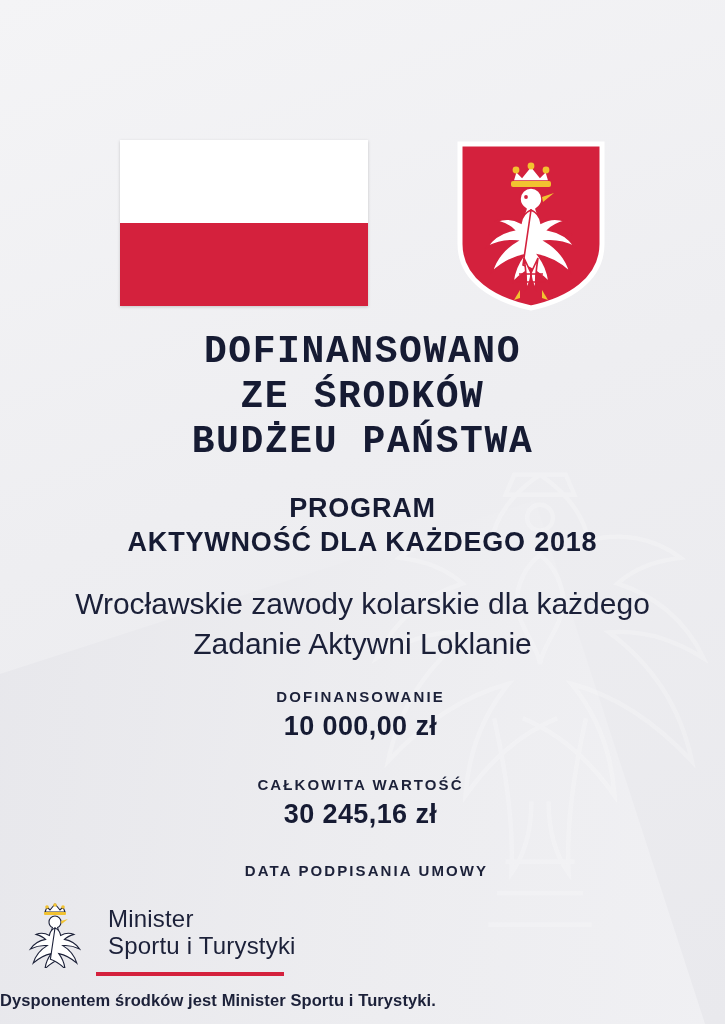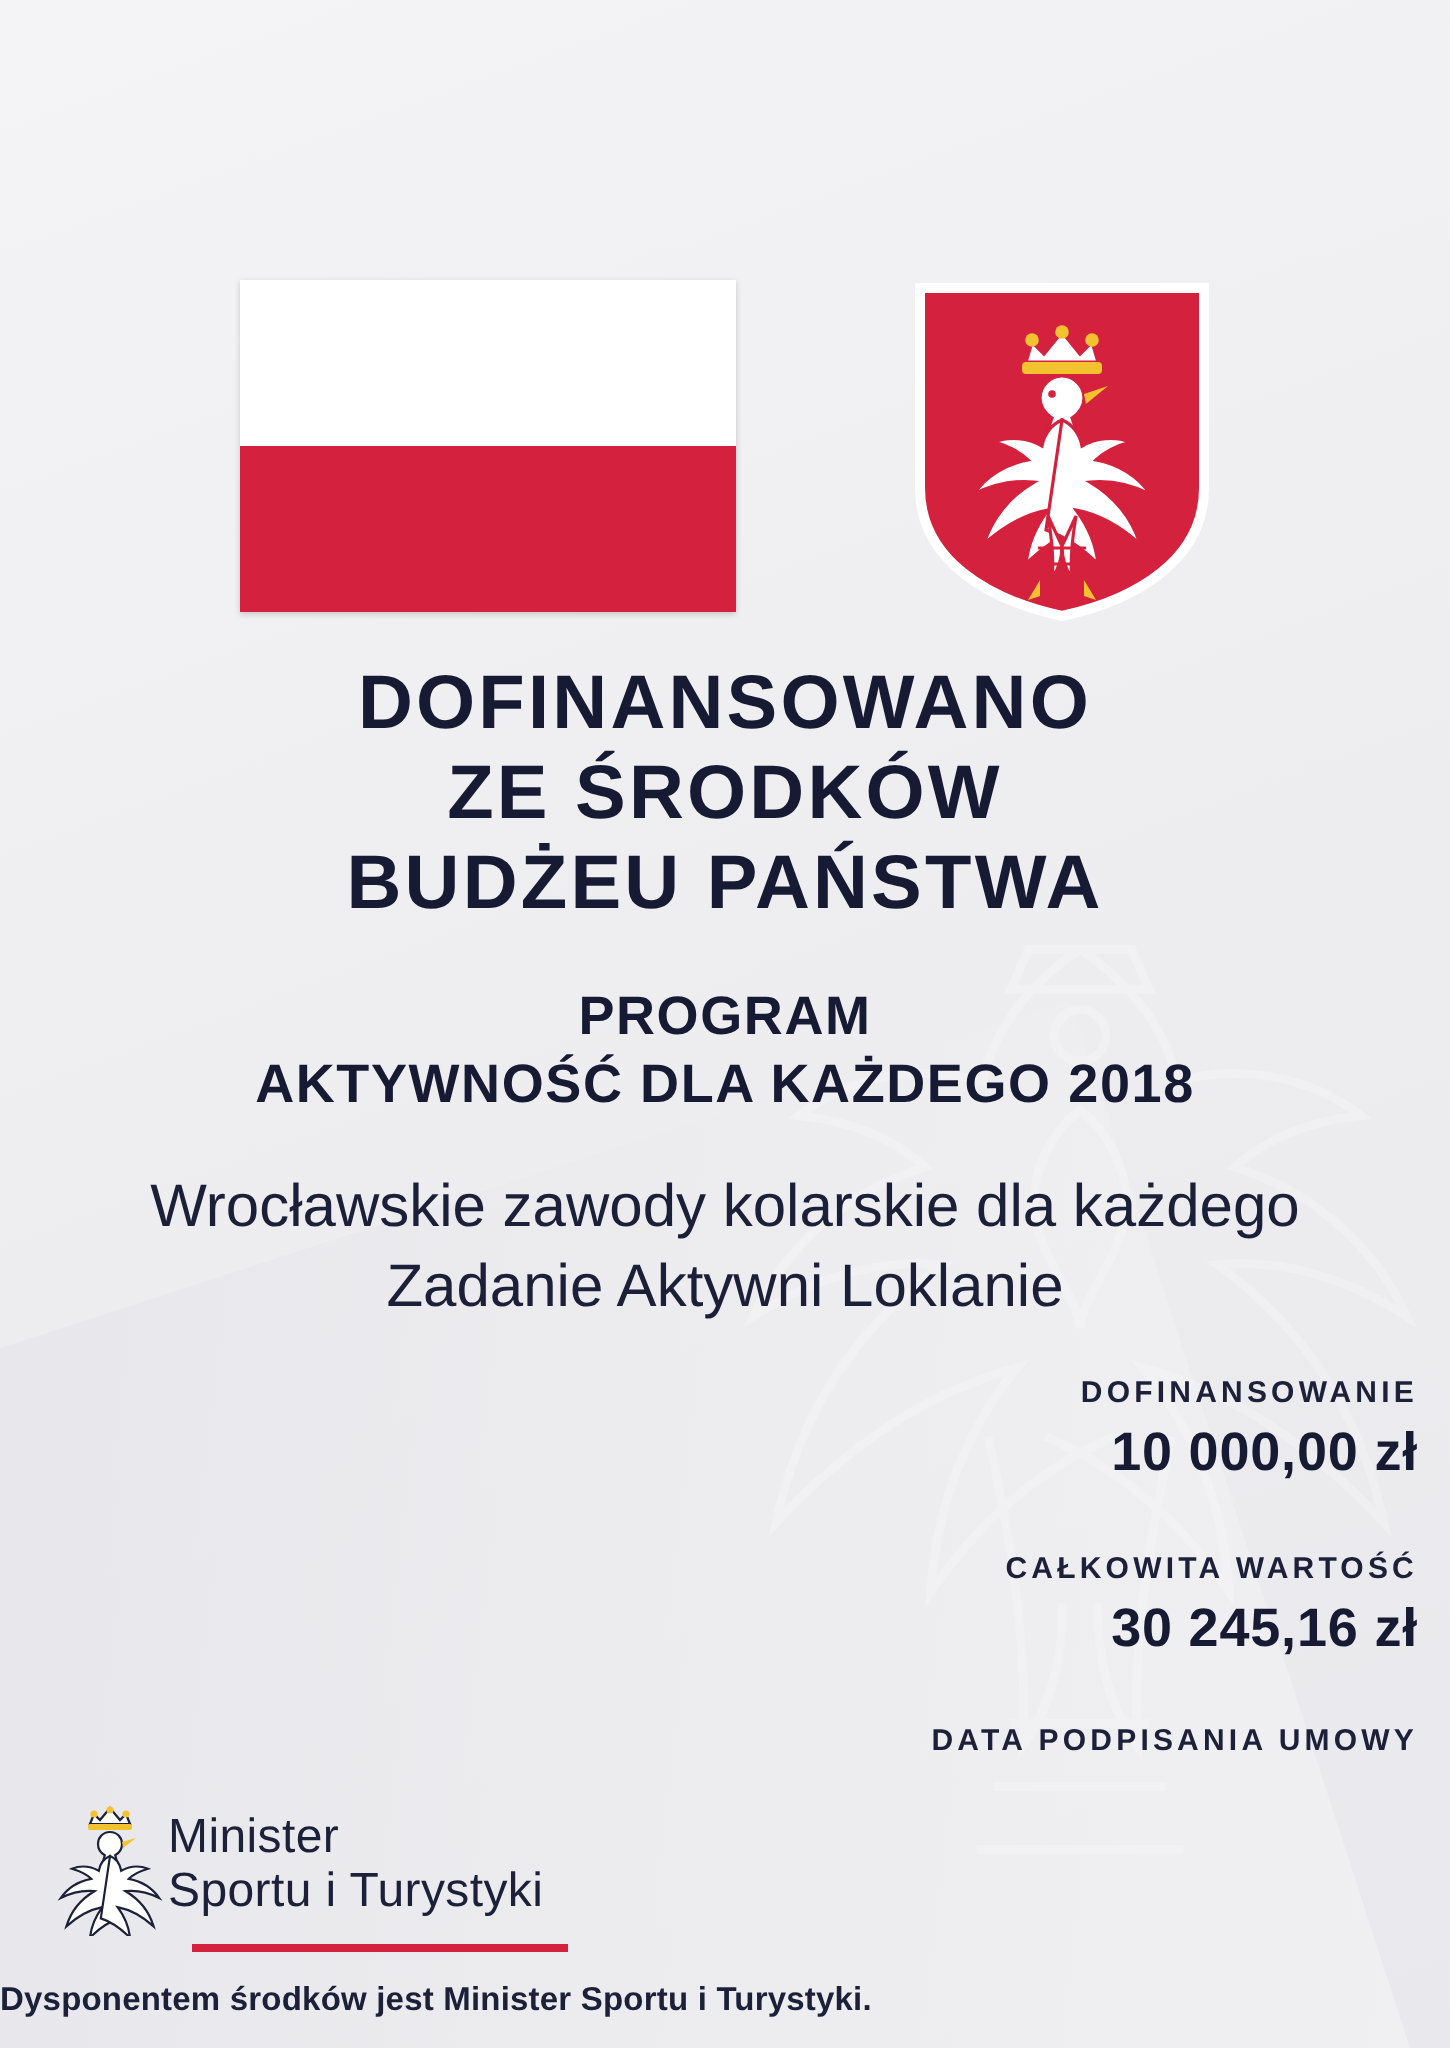--- a/index.html
+++ b/index.html
@@ -88,21 +88,21 @@
     position: absolute;
     top: 330px;
     left: 0; right: 0;
     text-align: center;
     color: #161b33;
     font-weight: bold;
     font-size: 38px;
     line-height: 1.18;
     letter-spacing: 1.6px;
   }
-  .headline div { white-space: nowrap; }
+  .headline div { white-space: nowrap; font-family: Liberation Mono, monospace; }
 
   .program {
     position: absolute;
     top: 492px;
     left: 0; right: 0;
     text-align: center;
     color: #161b33;
     font-weight: bold;
     font-size: 27px;
     line-height: 1.25;
@@ -116,22 +116,22 @@
     text-align: center;
     color: #1b2038;
     font-size: 30px;
     line-height: 1.32;
     font-weight: normal;
   }
 
   
   .amount-block {
     position: absolute;
-    left: 0; right: 16px;
-    text-align: right;
+    left: 0; right: 4px;
+    text-align: center;
   }
   .amount-label {
     color: #1c2139;
     font-size: 15px;
     font-weight: bold;
     letter-spacing: 2.1px;
     margin-bottom: 6px;
   }
   .amount-value {
     color: #161b33;
@@ -143,21 +143,21 @@
   #block-calkowita      { top: 776px; }
   #block-data           { top: 862px; padding-left: 12px; }
 
   
   .ministry {
     position: absolute;
     left: 22px;
     bottom: 56px;
     display: flex;
     align-items: center;
-    gap: 0;
+    gap: 24px;
   }
   .ministry-eagle {
     width: 62px;
     height: 72px;
   }
   .ministry-eagle svg { width: 100%; height: 100%; display: block; }
   .ministry-text {
     color: #1c2139;
     font-size: 24px;
     line-height: 1.14;

